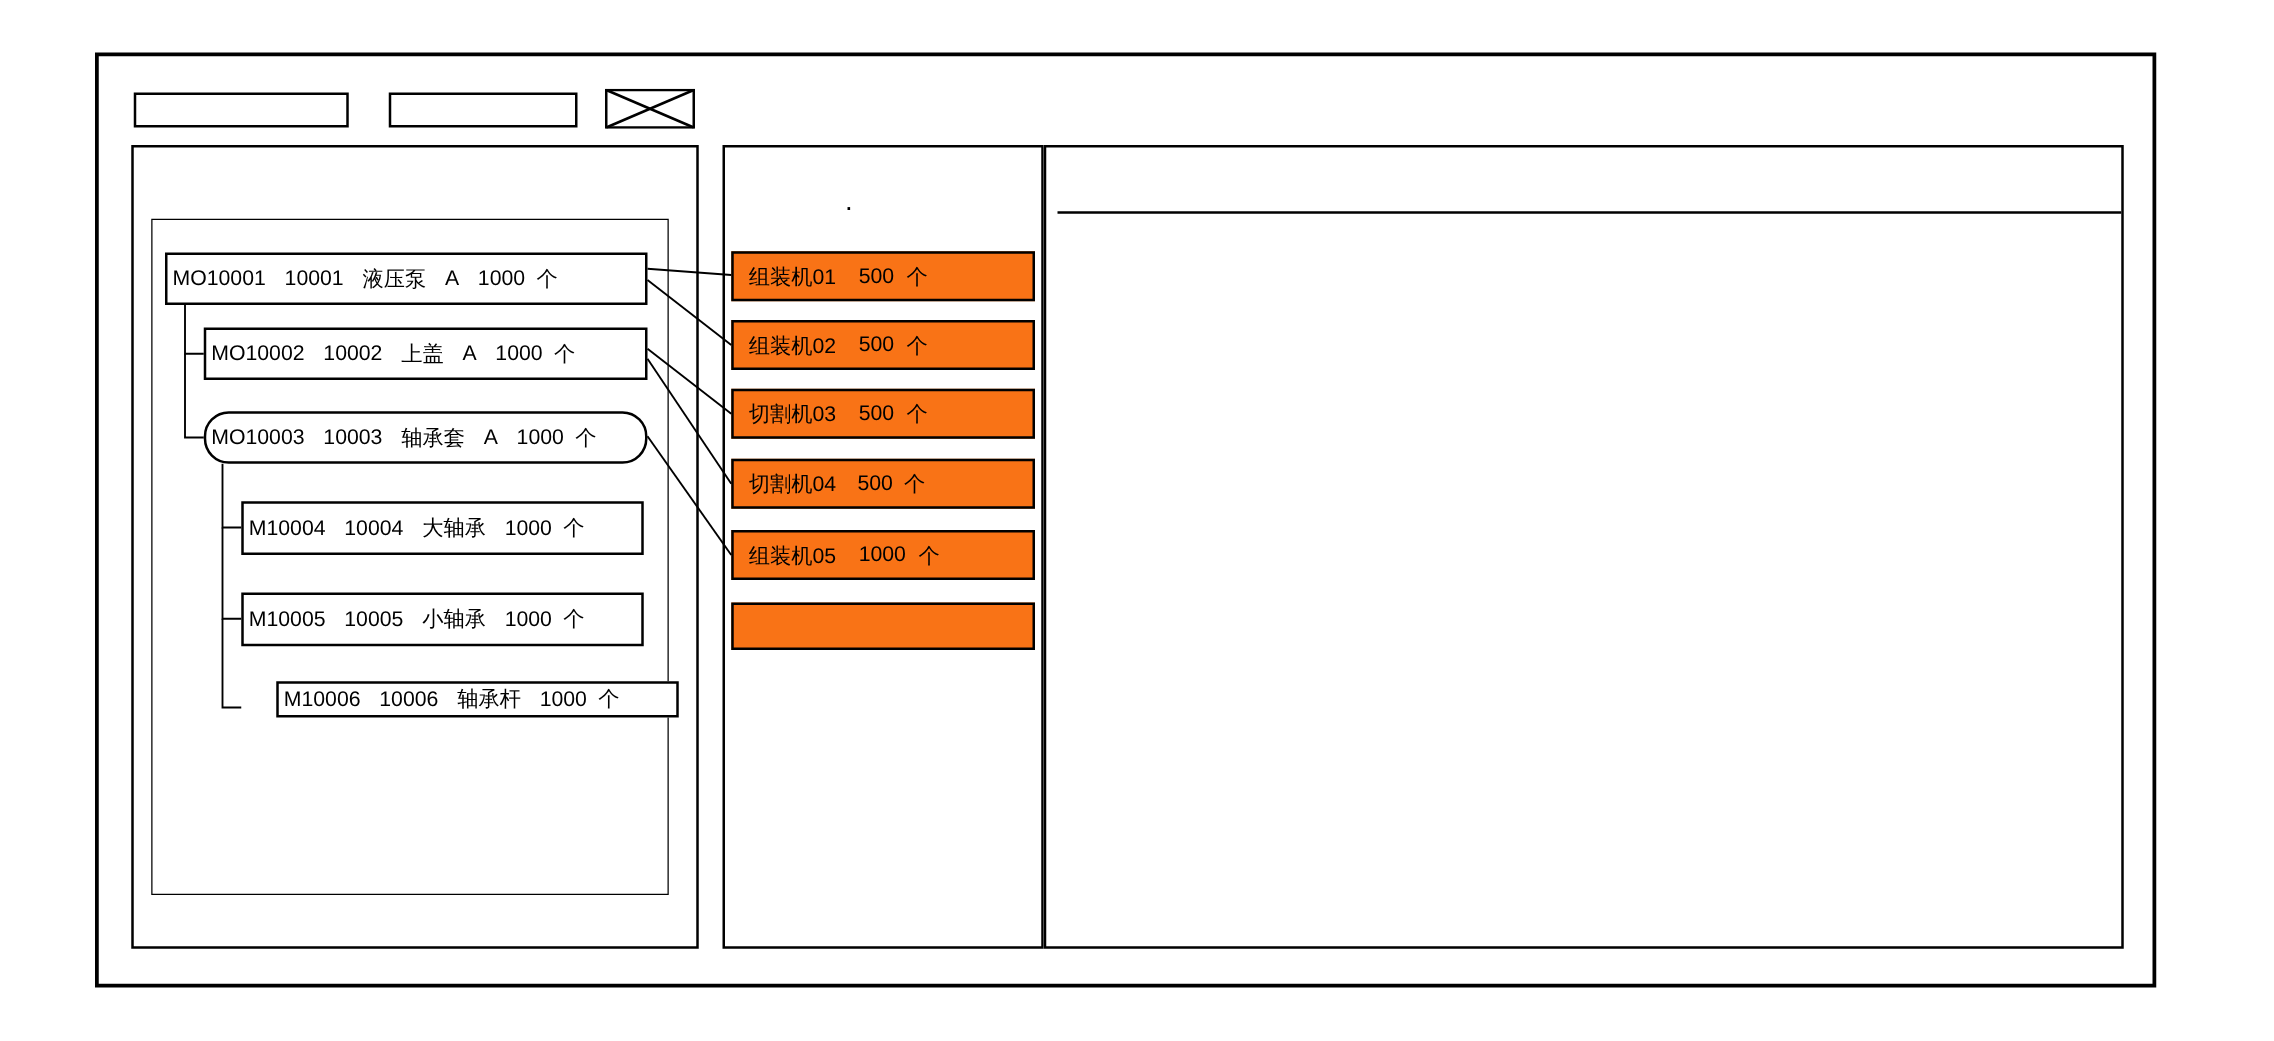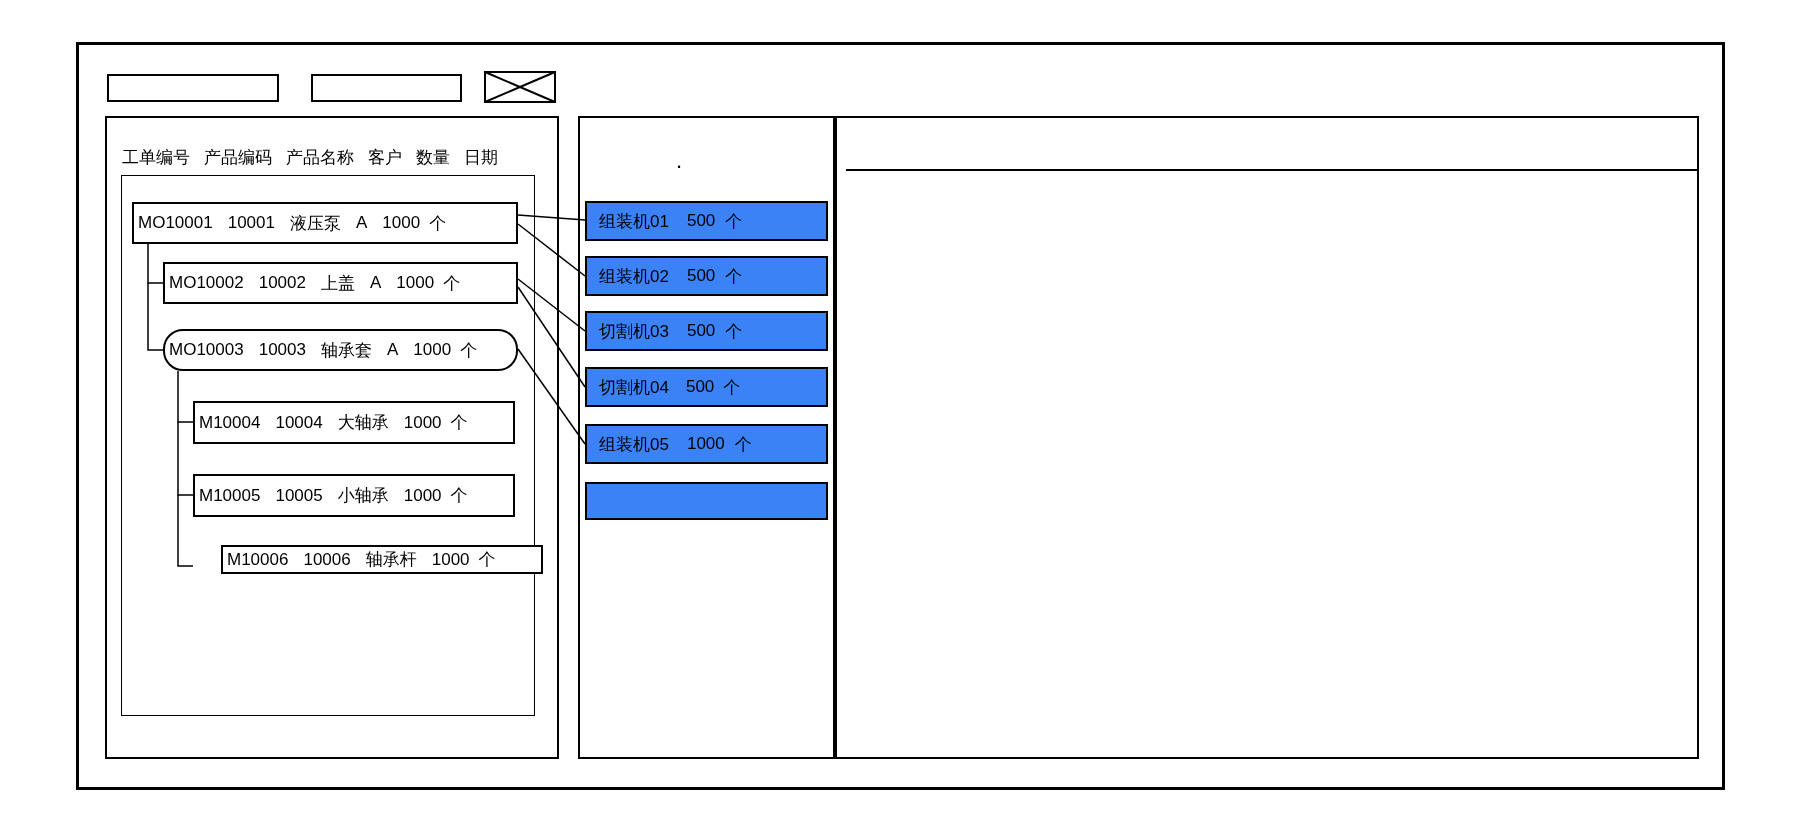--- a/index.html
+++ b/index.html
@@ -56,21 +56,21 @@
     font-size: 17px;
     white-space: nowrap;
     cursor: pointer;
   }
   .node-box .tight {
     margin-left: -6px;
   }
   .machine-box {
     position: absolute;
     border: 2px solid #000000;
-    background: #3b82f6;
+    background: #f97316;
     box-sizing: border-box;
     display: flex;
     align-items: center;
     gap: 18px;
     padding: 0 12px;
     font-size: 17px;
     white-space: nowrap;
     cursor: pointer;
   }
   .machine-box .tight {
@@ -112,28 +112,20 @@
   <div class="xbox" style="left:484px; top:71px; width:72px; height:32px;">
     <svg width="72" height="32" viewBox="0 0 72 32">
       <rect x="1" y="1" width="70" height="30" fill="#ffffff" stroke="#000000" stroke-width="2"></rect>
       <line x1="1" y1="1" x2="71" y2="31" stroke="#000000" stroke-width="2"></line>
       <line x1="71" y1="1" x2="1" y2="31" stroke="#000000" stroke-width="2"></line>
     </svg>
   </div>
 
   <div class="panel" style="left:105px; top:116px; width:454px; height:643px;"></div>
 
-  <div class="col-header" style="left:122px; top:146px;">
-    <span>工单编号</span>
-    <span>产品编码</span>
-    <span>产品名称</span>
-    <span>客户</span>
-    <span>数量</span>
-    <span>日期</span>
-  </div>
 
   <div class="thin-rect" style="left:121px; top:175px; width:414px; height:541px;"></div>
 
   <div class="node-box" style="left:132px; top:202px; width:386px; height:42px;">
     <span>MO10001</span>
     <span>10001</span>
     <span>液压泵</span>
     <span>A</span>
     <span>1000</span>
     <span class="tight">个</span>

